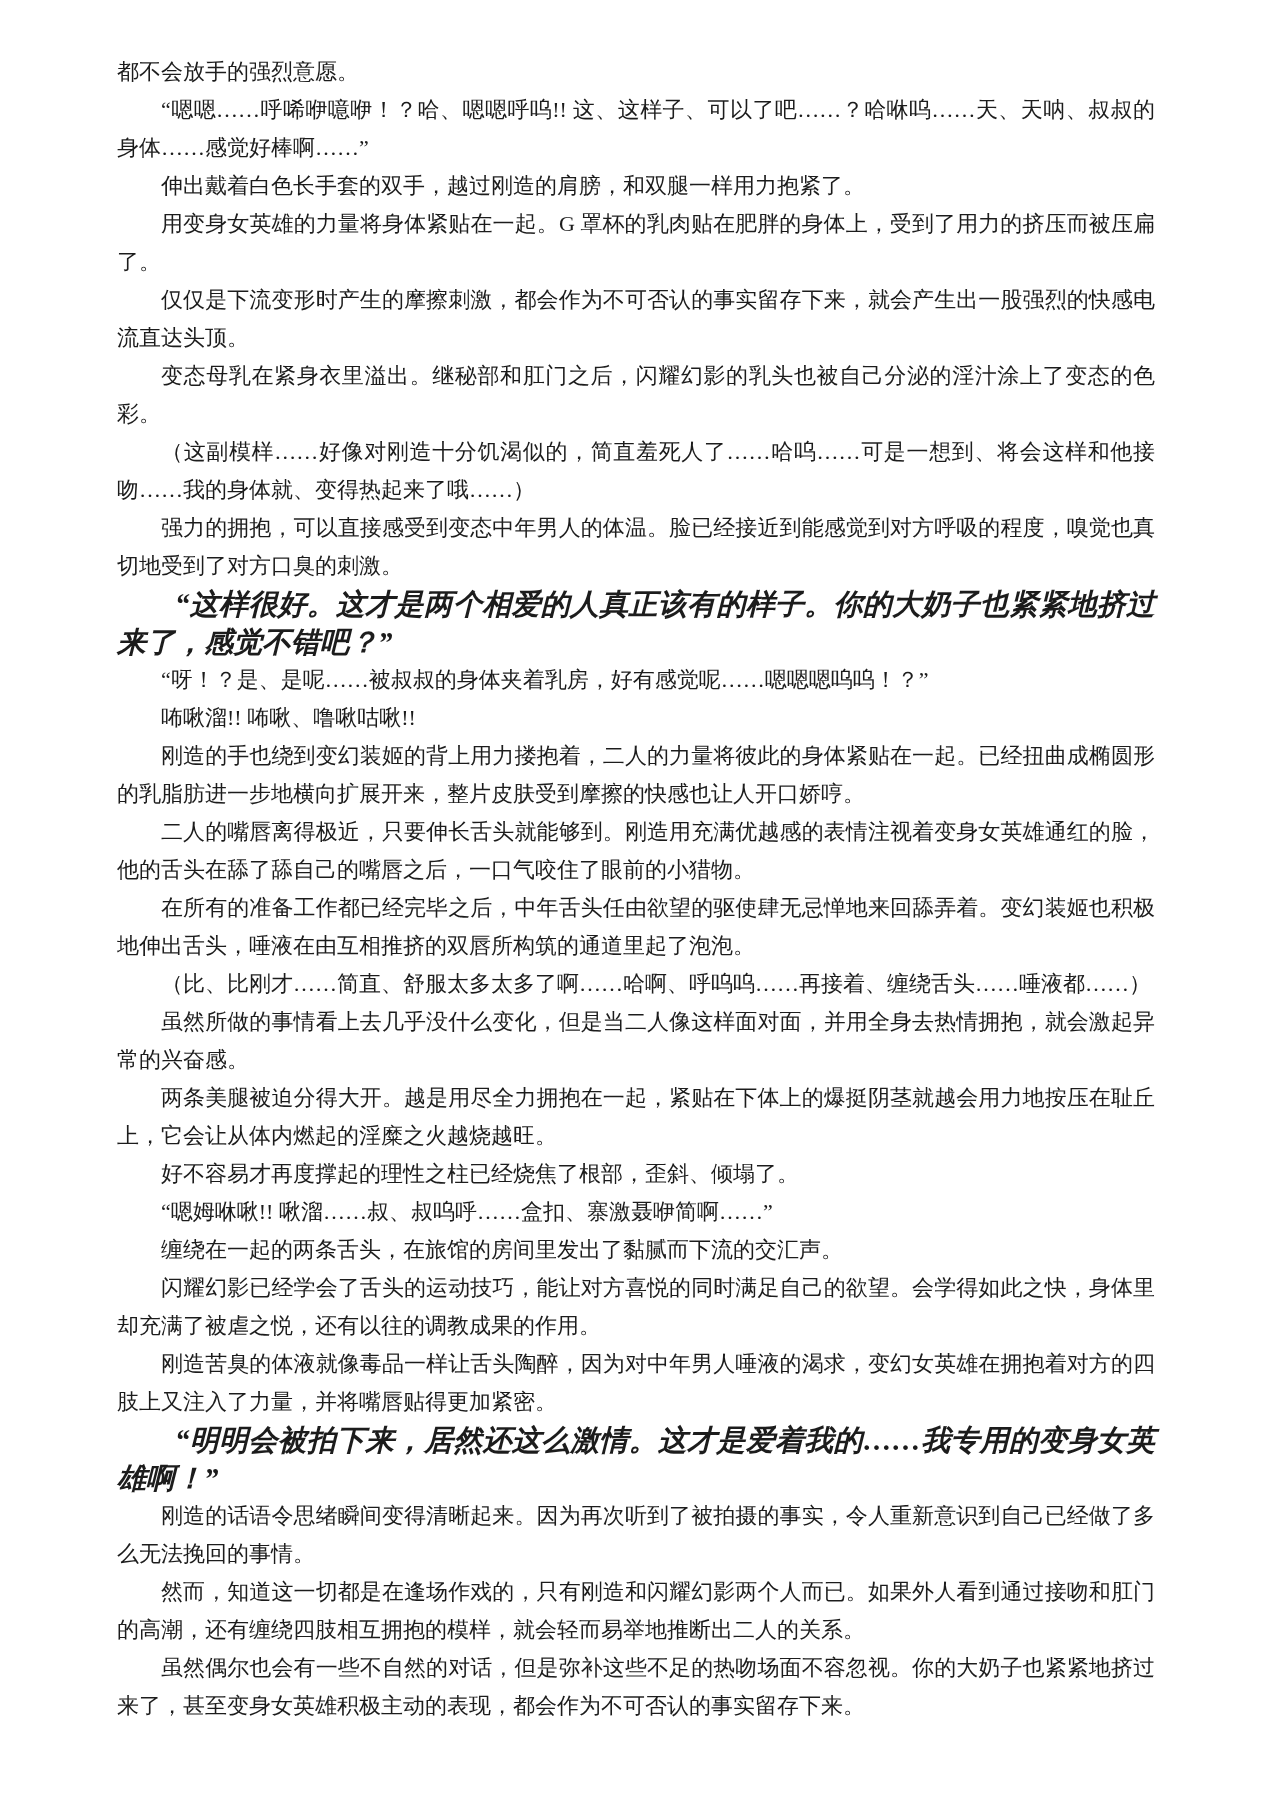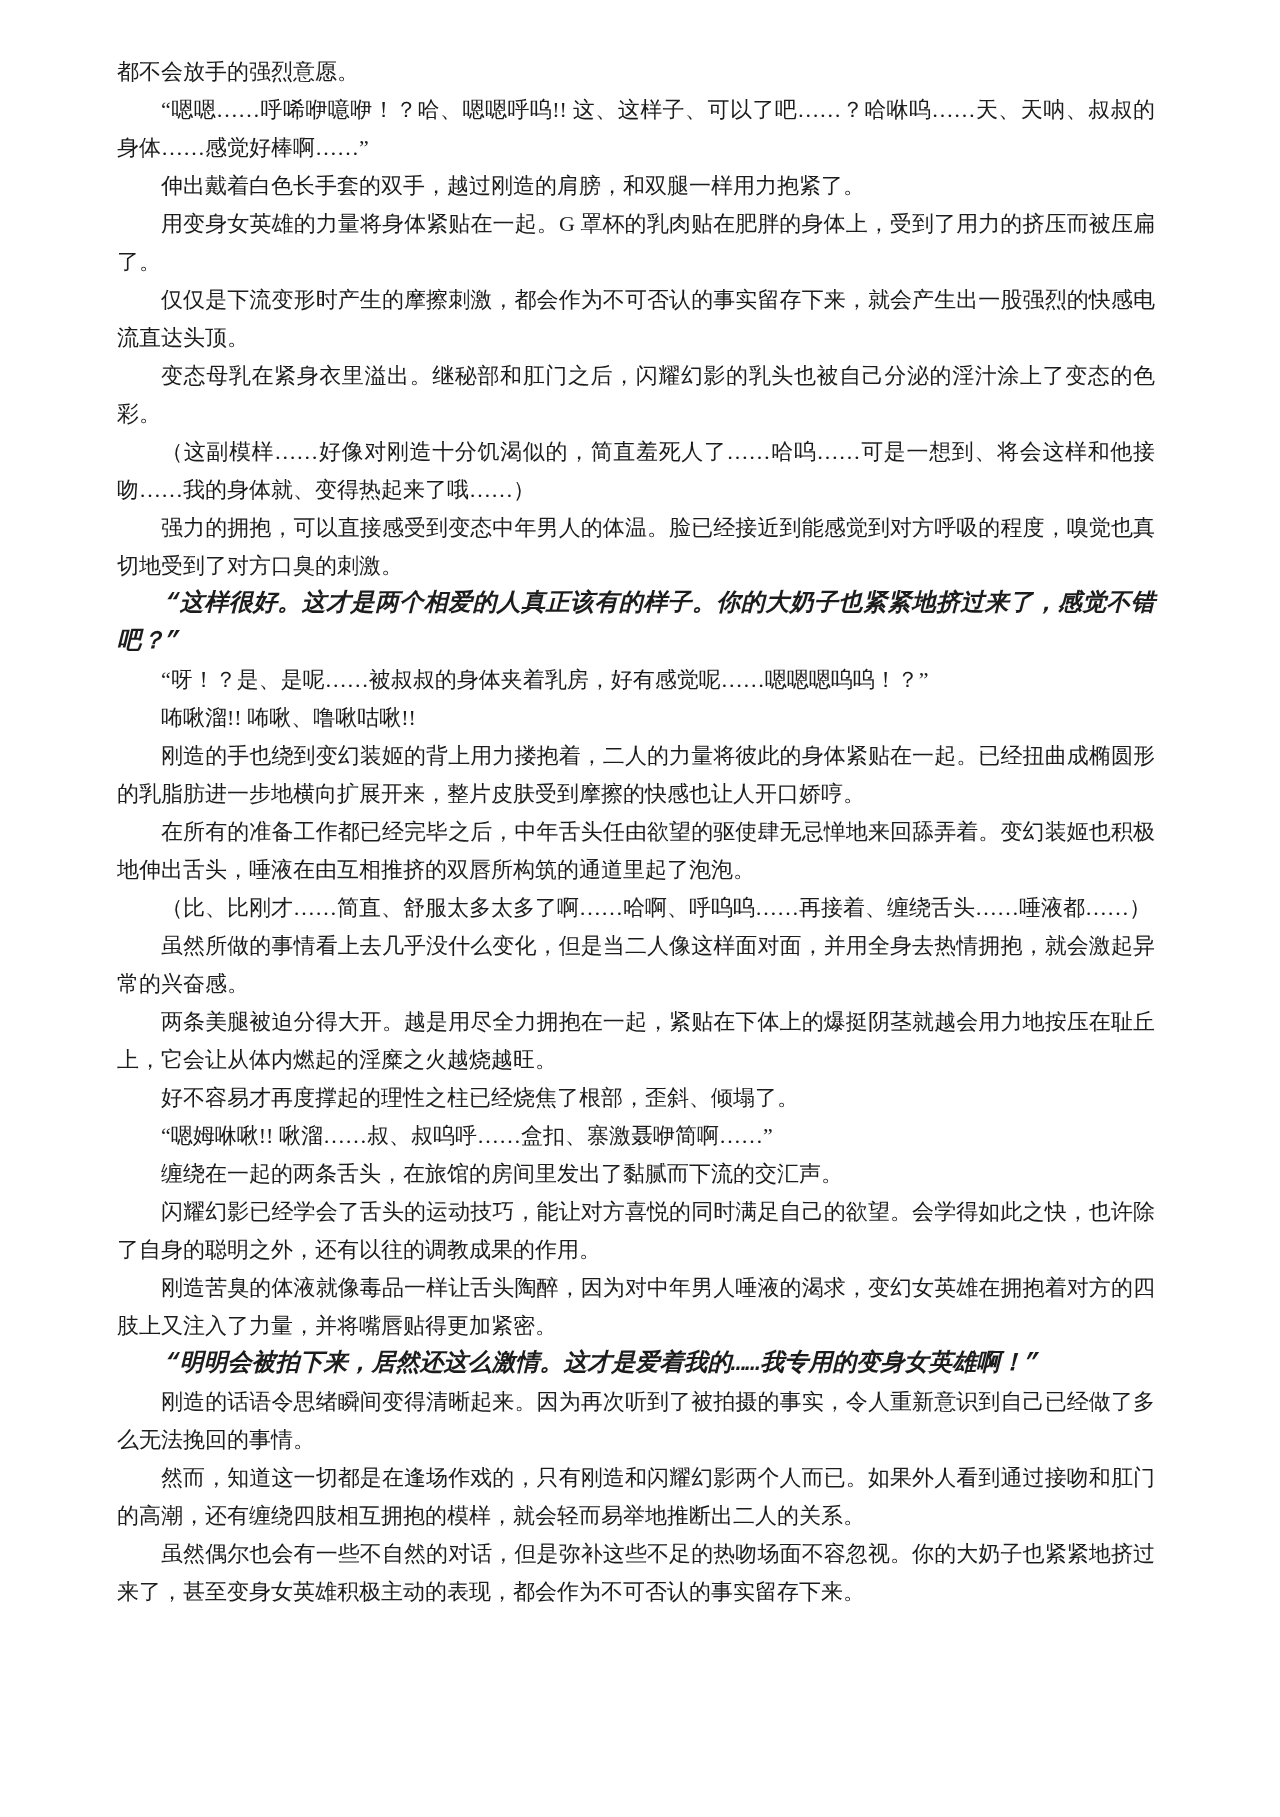--- a/index.html
+++ b/index.html
@@ -22,50 +22,51 @@
     line-height: 38px;
     color: #1c1c1c;
     text-align: justify;
     text-indent: 2em;
     font-family: "Liberation Serif", "DejaVu Serif", serif;
   }
   p.para.no-indent {
     text-indent: 0;
   }
   p.para.emphasis {
-    font-family: Liberation Mono, monospace;
+    font-family: Liberation Serif, serif;
     font-weight: bold;
     font-style: italic;
-    font-size: 24px;
+    font-size: 29px;
   }
 </style>
 </head>
 <body>
 
 <main class="page">
   <article class="text-body" id="text-content">
       <p class="para no-indent">都不会放手的强烈意愿。</p>
       <p class="para">“嗯嗯……呼唏咿噫咿！？哈、嗯嗯呼呜!! 这、这样子、可以了吧……？哈咻呜……天、天呐、叔叔的身体……感觉好棒啊……”</p>
       <p class="para">伸出戴着白色长手套的双手，越过刚造的肩膀，和双腿一样用力抱紧了。</p>
       <p class="para">用变身女英雄的力量将身体紧贴在一起。G 罩杯的乳肉贴在肥胖的身体上，受到了用力的挤压而被压扁了。</p>
       <p class="para">仅仅是下流变形时产生的摩擦刺激，都会作为不可否认的事实留存下来，就会产生出一股强烈的快感电流直达头顶。</p>
       <p class="para">变态母乳在紧身衣里溢出。继秘部和肛门之后，闪耀幻影的乳头也被自己分泌的淫汁涂上了变态的色彩。</p>
       <p class="para">（这副模样……好像对刚造十分饥渴似的，简直羞死人了……哈呜……可是一想到、将会这样和他接吻……我的身体就、变得热起来了哦……）</p>
       <p class="para">强力的拥抱，可以直接感受到变态中年男人的体温。脸已经接近到能感觉到对方呼吸的程度，嗅觉也真切地受到了对方口臭的刺激。</p>
       <p class="para emphasis">“这样很好。这才是两个相爱的人真正该有的样子。你的大奶子也紧紧地挤过来了，感觉不错吧？”</p>
       <p class="para">“呀！？是、是呢……被叔叔的身体夹着乳房，好有感觉呢……嗯嗯嗯呜呜！？”</p>
       <p class="para">咘啾溜!! 咘啾、噜啾咕啾!!</p>
       <p class="para">刚造的手也绕到变幻装姬的背上用力搂抱着，二人的力量将彼此的身体紧贴在一起。已经扭曲成椭圆形的乳脂肪进一步地横向扩展开来，整片皮肤受到摩擦的快感也让人开口娇哼。</p>
+      <p class="para">二人的嘴唇离得极近，只要伸长舌头就能够到。刚造用充满优越感的表情注视着变身女英雄通红的脸，他的舌头在舔了舔自己的嘴唇之后，一口气咬住了眼前的小猎物。</p>
       <p class="para">在所有的准备工作都已经完毕之后，中年舌头任由欲望的驱使肆无忌惮地来回舔弄着。变幻装姬也积极地伸出舌头，唾液在由互相推挤的双唇所构筑的通道里起了泡泡。</p>
       <p class="para">（比、比刚才……简直、舒服太多太多了啊……哈啊、呼呜呜……再接着、缠绕舌头……唾液都……）</p>
       <p class="para">虽然所做的事情看上去几乎没什么变化，但是当二人像这样面对面，并用全身去热情拥抱，就会激起异常的兴奋感。</p>
       <p class="para">两条美腿被迫分得大开。越是用尽全力拥抱在一起，紧贴在下体上的爆挺阴茎就越会用力地按压在耻丘上，它会让从体内燃起的淫糜之火越烧越旺。</p>
       <p class="para">好不容易才再度撑起的理性之柱已经烧焦了根部，歪斜、倾塌了。</p>
       <p class="para">“嗯姆咻啾!! 啾溜……叔、叔呜呼……盒扣、寨激聂咿简啊……”</p>
       <p class="para">缠绕在一起的两条舌头，在旅馆的房间里发出了黏腻而下流的交汇声。</p>
-      <p class="para">闪耀幻影已经学会了舌头的运动技巧，能让对方喜悦的同时满足自己的欲望。会学得如此之快，也许除了自身的聪明之外，还有以往的调教成果的作用。</p>
+      <p class="para">闪耀幻影已经学会了舌头的运动技巧，能让对方喜悦的同时满足自己的欲望。会学得如此之快，身体里却充满了被虐之悦，还有以往的调教成果的作用。</p>
       <p class="para">刚造苦臭的体液就像毒品一样让舌头陶醉，因为对中年男人唾液的渴求，变幻女英雄在拥抱着对方的四肢上又注入了力量，并将嘴唇贴得更加紧密。</p>
       <p class="para emphasis">“明明会被拍下来，居然还这么激情。这才是爱着我的……我专用的变身女英雄啊！”</p>
       <p class="para">刚造的话语令思绪瞬间变得清晰起来。因为再次听到了被拍摄的事实，令人重新意识到自己已经做了多么无法挽回的事情。</p>
       <p class="para">然而，知道这一切都是在逢场作戏的，只有刚造和闪耀幻影两个人而已。如果外人看到通过接吻和肛门的高潮，还有缠绕四肢相互拥抱的模样，就会轻而易举地推断出二人的关系。</p>
       <p class="para">虽然偶尔也会有一些不自然的对话，但是弥补这些不足的热吻场面不容忽视。你的大奶子也紧紧地挤过来了，甚至变身女英雄积极主动的表现，都会作为不可否认的事实留存下来。</p>
     </article>
 </main>
 
 </body></html>

